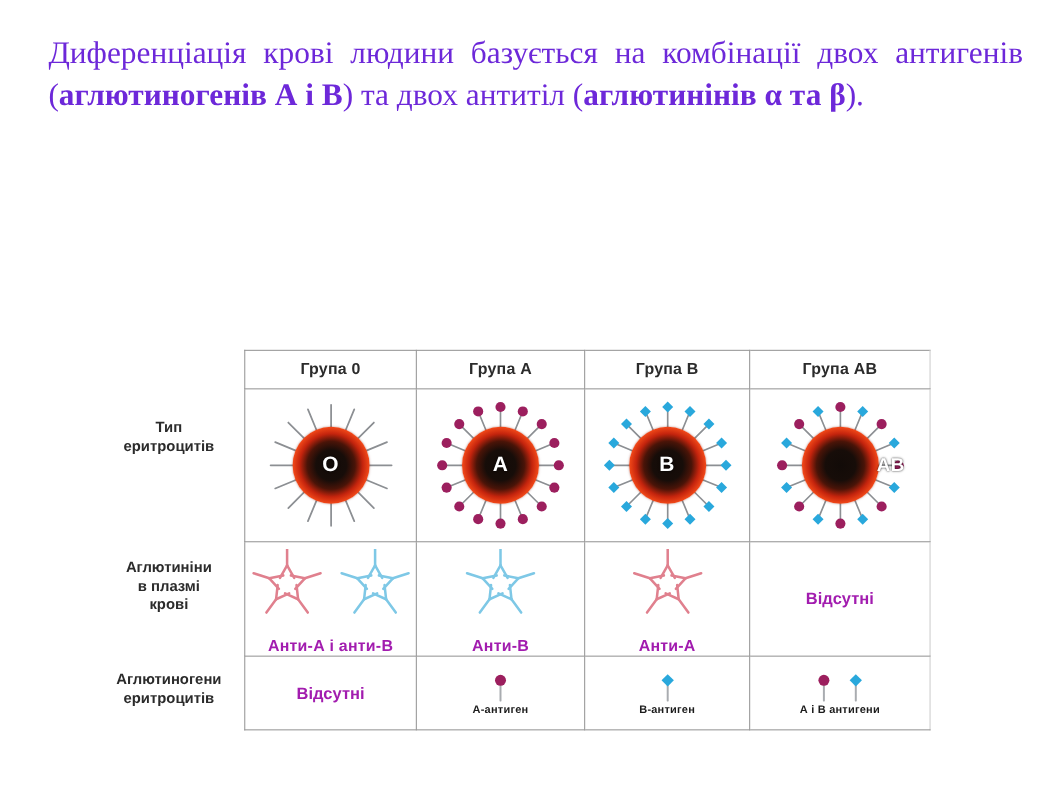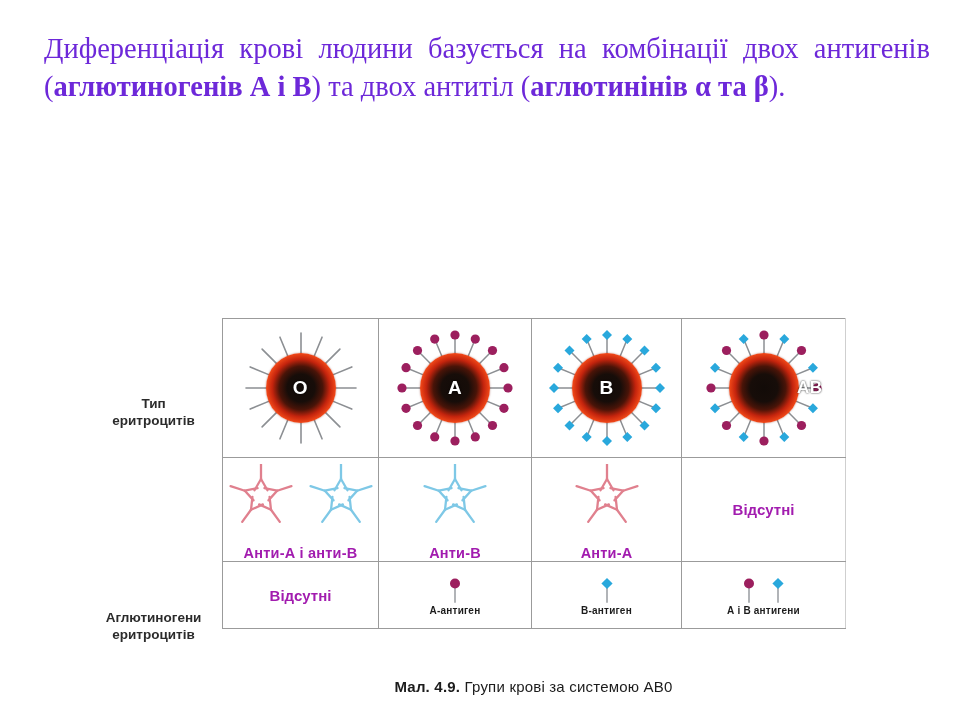--- a/index.html
+++ b/index.html
@@ -40,21 +40,21 @@
   .rowlabel{
     position:absolute;
     width:137px;
     text-align:center;
     font-family:"Liberation Sans", sans-serif;
     font-weight:bold;
     font-size:13.5px;
     line-height:1.25;
     color:#2b2b2b;
   }
-  #rl-0{top:96px;}
+  #rl-0{top:81px;}
   #rl-1{top:208px;}
   #rl-2{top:310px;}
 
   
   .tbl{
     position:absolute;
     left:137px; top:18px;
     width:623px;
     border-collapse:collapse;
     table-layout:fixed;
@@ -174,32 +174,39 @@
 <body>
 
 <div id="heading">
   <span>Диференціація крові людини базується на комбінації двох антигенів (</span><span class="b">аглютиногенів А і В</span><span>) та двох антитіл (</span><span class="b">аглютинінів α та β</span><span>).</span>
 </div>
 
 <div id="figure">
 
   <div class="rowlabels">
     <div class="rowlabel" id="rl-0">Тип<br>еритроцитів</div>
+    <div class="rowlabel" id="rl-1">Аглютиніни<br>в плазмі<br>крові</div>
     <div class="rowlabel" id="rl-2">Аглютиногени<br>еритроцитів</div>
   </div>
 
   <table class="tbl">
     <colgroup>
       <col style="width:156px">
         <col style="width:153px">
       <col style="width:150px">
         <col style="width:164px">
     </colgroup>
 
     <tbody>
+        <tr class="hdr">
+      <td>Група 0</td>
+      <td>Група А</td>
+      <td>Група В</td>
+      <td class="lastcol">Група АВ</td>
+    </tr>
 
     <tr class="r-cells">
       <td>
             <div class="rbcwrap">
               <svg width="118" height="118" viewBox="0 0 118 118" class="spikes">
                 <line x1="59" y1="26" x2="59" y2="4" stroke="#8c8f93" stroke-width="1.6" stroke-linecap="round"></line>
                 <line x1="71.62855326804797" y1="28.51197542712754" x2="80.04758878007993" y2="8.18662571187923" stroke="#8c8f93" stroke-width="1.6" stroke-linecap="round"></line>
                 <line x1="82.33452377915607" y1="35.665476220843935" x2="97.89087296526012" y2="20.109127034739892" stroke="#8c8f93" stroke-width="1.6" stroke-linecap="round"></line>
                 <line x1="89.48802457287246" y1="46.371446731952034" x2="109.81337428812077" y2="37.952411219920066" stroke="#8c8f93" stroke-width="1.6" stroke-linecap="round"></line>
                 <line x1="92" y1="59" x2="114" y2="59" stroke="#8c8f93" stroke-width="1.6" stroke-linecap="round"></line>
@@ -502,16 +509,13 @@
                 <line x1="8" y1="9" x2="8" y2="25" stroke="#a9acb0" stroke-width="1.8" stroke-linecap="round"></line>
                 <polygon points="8,0.9000000000000004 13.6,6.5 8,12.1 2.4000000000000004,6.5" fill="#29a8dc"></polygon>
               </svg>
             </div>
             <div class="pinlabel">А і В антигени</div>
           </td>
     </tr>
   </tbody>
     </table>
 
-  <div id="caption">
-    <span class="cb">Мал. 4.9.</span><span> Групи крові за системою АВ0</span>
-  </div>
 </div>
 
 </body></html>

